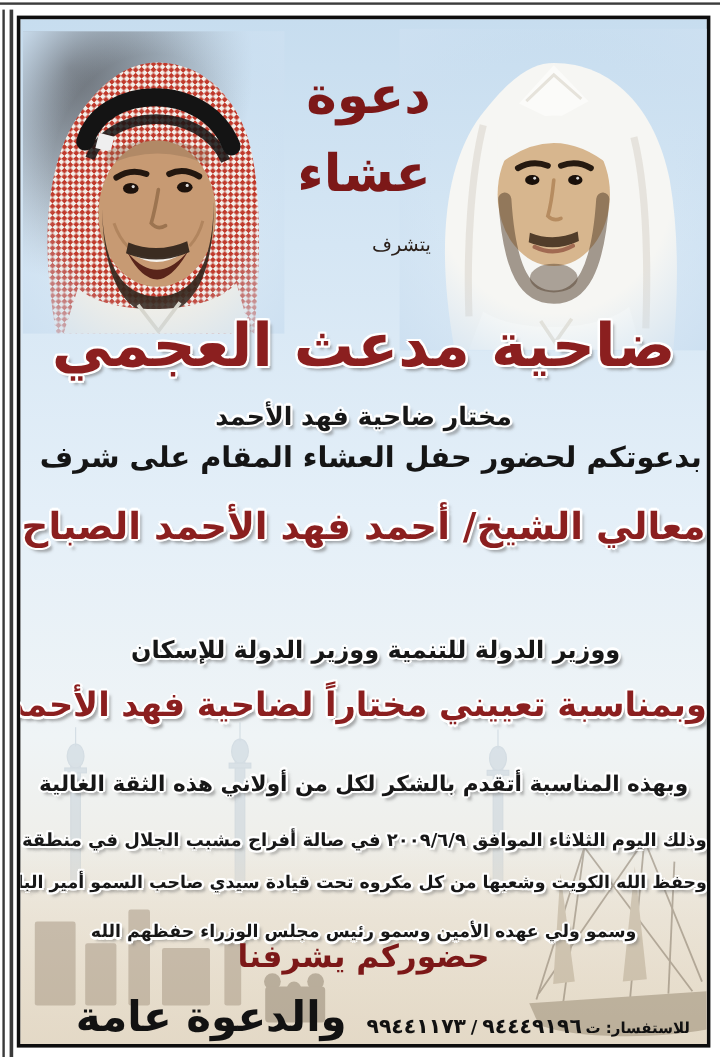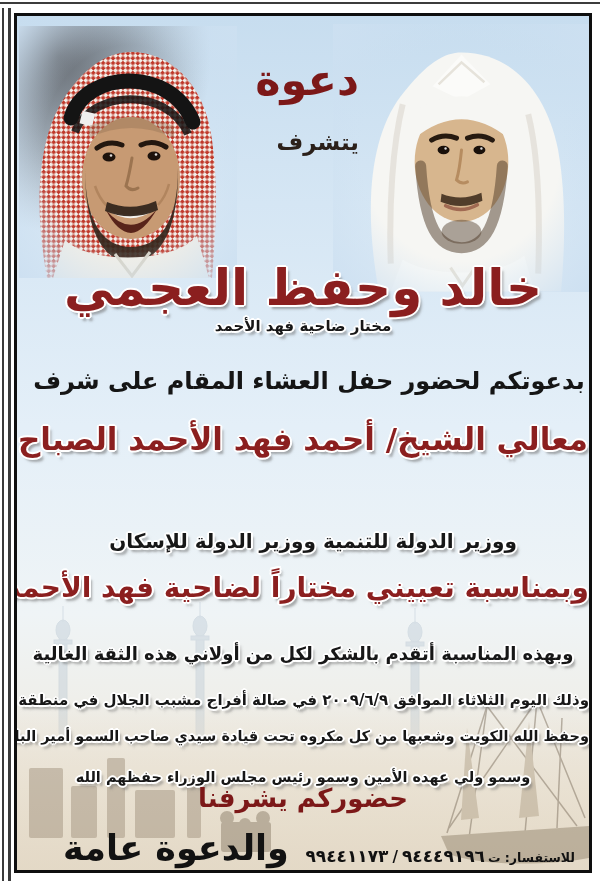--- a/index.html
+++ b/index.html
@@ -20,24 +20,24 @@
   .maroon{color:#8b1f1f;font-weight:bold;}
   .blacktxt{color:#171717;font-weight:bold;}
   .ol-w{text-shadow:-2px 0 0 #fff,2px 0 0 #fff,0 -2px 0 #fff,0 2px 0 #fff,
         -1.4px -1.4px 0 #fff,1.4px -1.4px 0 #fff,-1.4px 1.4px 0 #fff,1.4px 1.4px 0 #fff,
         3px 3.5px 2.5px rgba(105,105,105,.55);}
 
   .callig{position:absolute;left:192px;top:36px;width:150px;text-align:right;z-index:6;direction:rtl;}
   .callig .c1,.callig .c2{color:#7c1818;font-weight:bold;font-size:43px;line-height:1.05;}
   .callig .c1{margin-top:6px;}
   .callig .c2{margin-top:20px;}
-  .callig .c3{color:#2b201a;font-weight:bold;font-size:23px;margin-top:26px;}
+  .callig .c3{color:#2b201a;font-weight:normal;font-size:16px;margin-top:26px;}
 
   .host-name{top:244px;font-size:50px;}
-  .host-role{top:302px;font-size:15px;}
+  .host-role{top:319px;font-size:21px;}
   .invite-line{top:352px;font-size:24px;color:#151515;font-weight:600;padding-left:12px;}
   .guest-name{top:406px;font-size:31px;}
   .guest-t1{top:484px;font-size:20px;}
   .guest-t2{top:514px;font-size:20px;padding-left:20px;}
   .occasion{top:556px;font-size:28px;}
   .thanks{top:628px;font-size:18px;}
   .datevenue{top:676px;font-size:15px;}
   .prayer1{top:712px;font-size:14.5px;}
   .prayer2{top:737px;font-size:14.5px;margin-top:16px;}
   .attendance{top:768px;font-size:26px;color:#7c1818;font-weight:bold;}
@@ -191,24 +191,25 @@
         <path d="M109 170 Q129 178 149 169 L150 177 Q129 187 108 178 Z" fill="#42301f" opacity=".9"></path>
         <path d="M113 182 Q129 190 145 181" stroke="#a16a52" stroke-width="3.5" fill="none" stroke-linecap="round"></path>
         <path d="M58 268 L70 236 C96 254 166 254 192 232 L202 268 Z" fill="#fafaf7"></path>
         <path d="M118 244 L130 262 L144 242" stroke="#e4e1d8" stroke-width="3" fill="none"></path>
       </svg>
       <div class="vignette"></div>
     </div>
 
     <div class="callig">
       <div class="c1">دعوة</div>
+      <div class="c2">عشاء</div>
       <div class="c3">يتشرف</div>
     </div>
 
-    <div class="txt host-name maroon ol-w">خالد وحفظ العجمي</div>
+    <div class="txt host-name maroon ol-w">ضاحية مدعث العجمي</div>
     <div class="txt host-role blacktxt ol-w">مختار ضاحية فهد الأحمد</div>
     <div class="txt invite-line">بدعوتكم لحضور حفل العشاء المقام على شرف</div>
     <div class="txt guest-name maroon ol-w">معالي الشيخ/ أحمد فهد الأحمد الصباح</div>
     <div class="txt guest-t2 blacktxt ol-w">ووزير الدولة للتنمية ووزير الدولة للإسكان</div>
     <div class="txt occasion maroon ol-w">وبمناسبة تعييني مختاراً لضاحية فهد الأحمد</div>
     <div class="txt thanks blacktxt ol-w">وبهذه المناسبة أتقدم بالشكر لكل من أولاني هذه الثقة الغالية</div>
     <div class="txt datevenue blacktxt ol-w">وذلك اليوم الثلاثاء الموافق ٢٠٠٩/٦/٩ في صالة أفراح مشبب الجلال في منطقة هدية</div>
     <div class="txt prayer1 blacktxt ol-w">وحفظ الله الكويت وشعبها من كل مكروه تحت قيادة سيدي صاحب السمو أمير البلاد</div>
     <div class="txt prayer2 blacktxt ol-w">وسمو ولي عهده الأمين وسمو رئيس مجلس الوزراء حفظهم الله</div>
     <div class="txt attendance">حضوركم يشرفنا</div>

